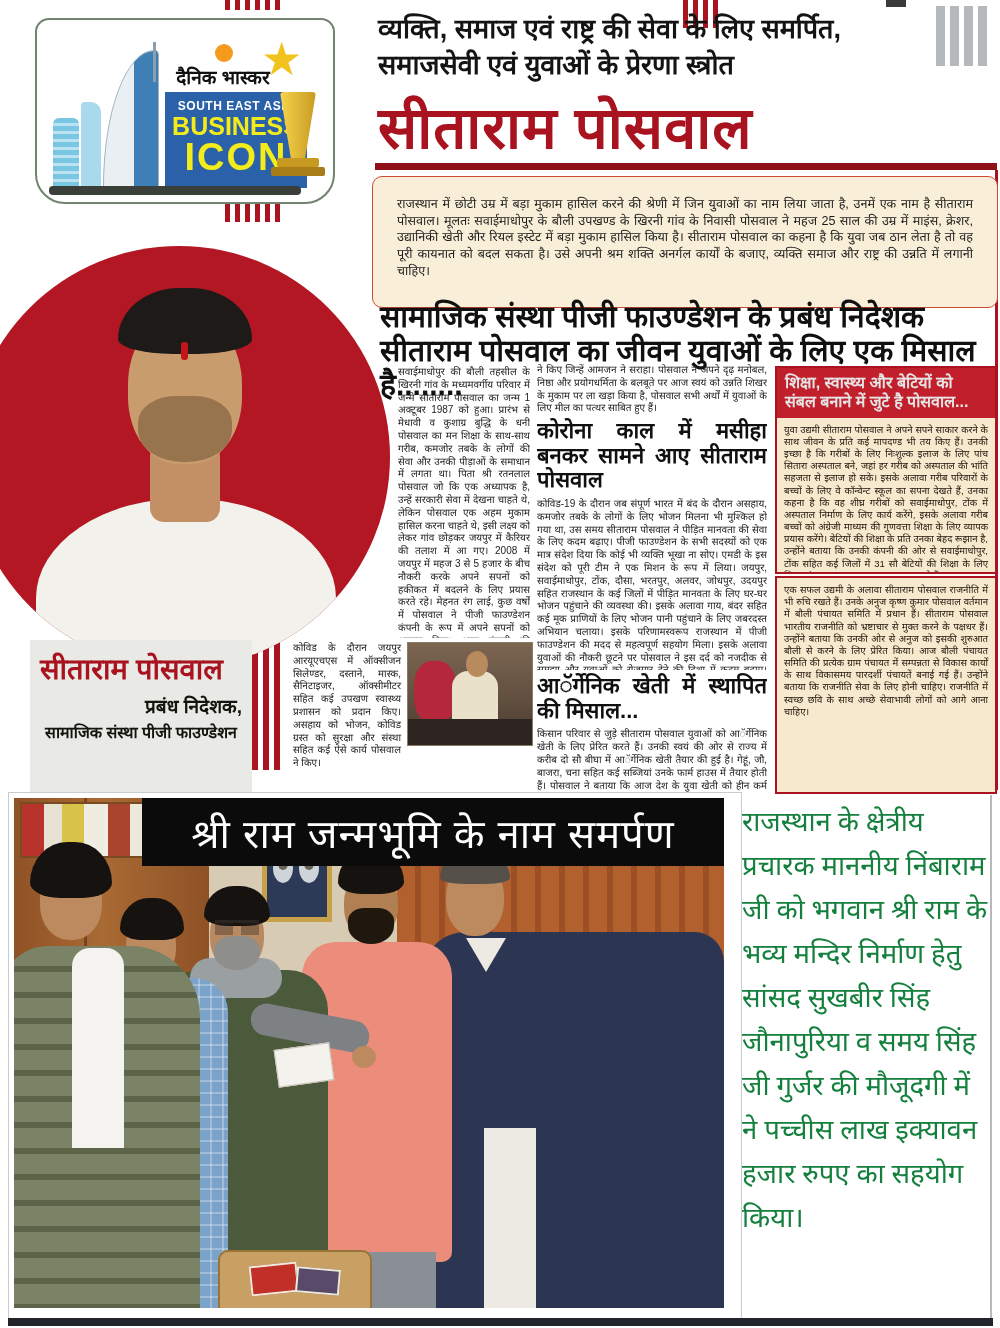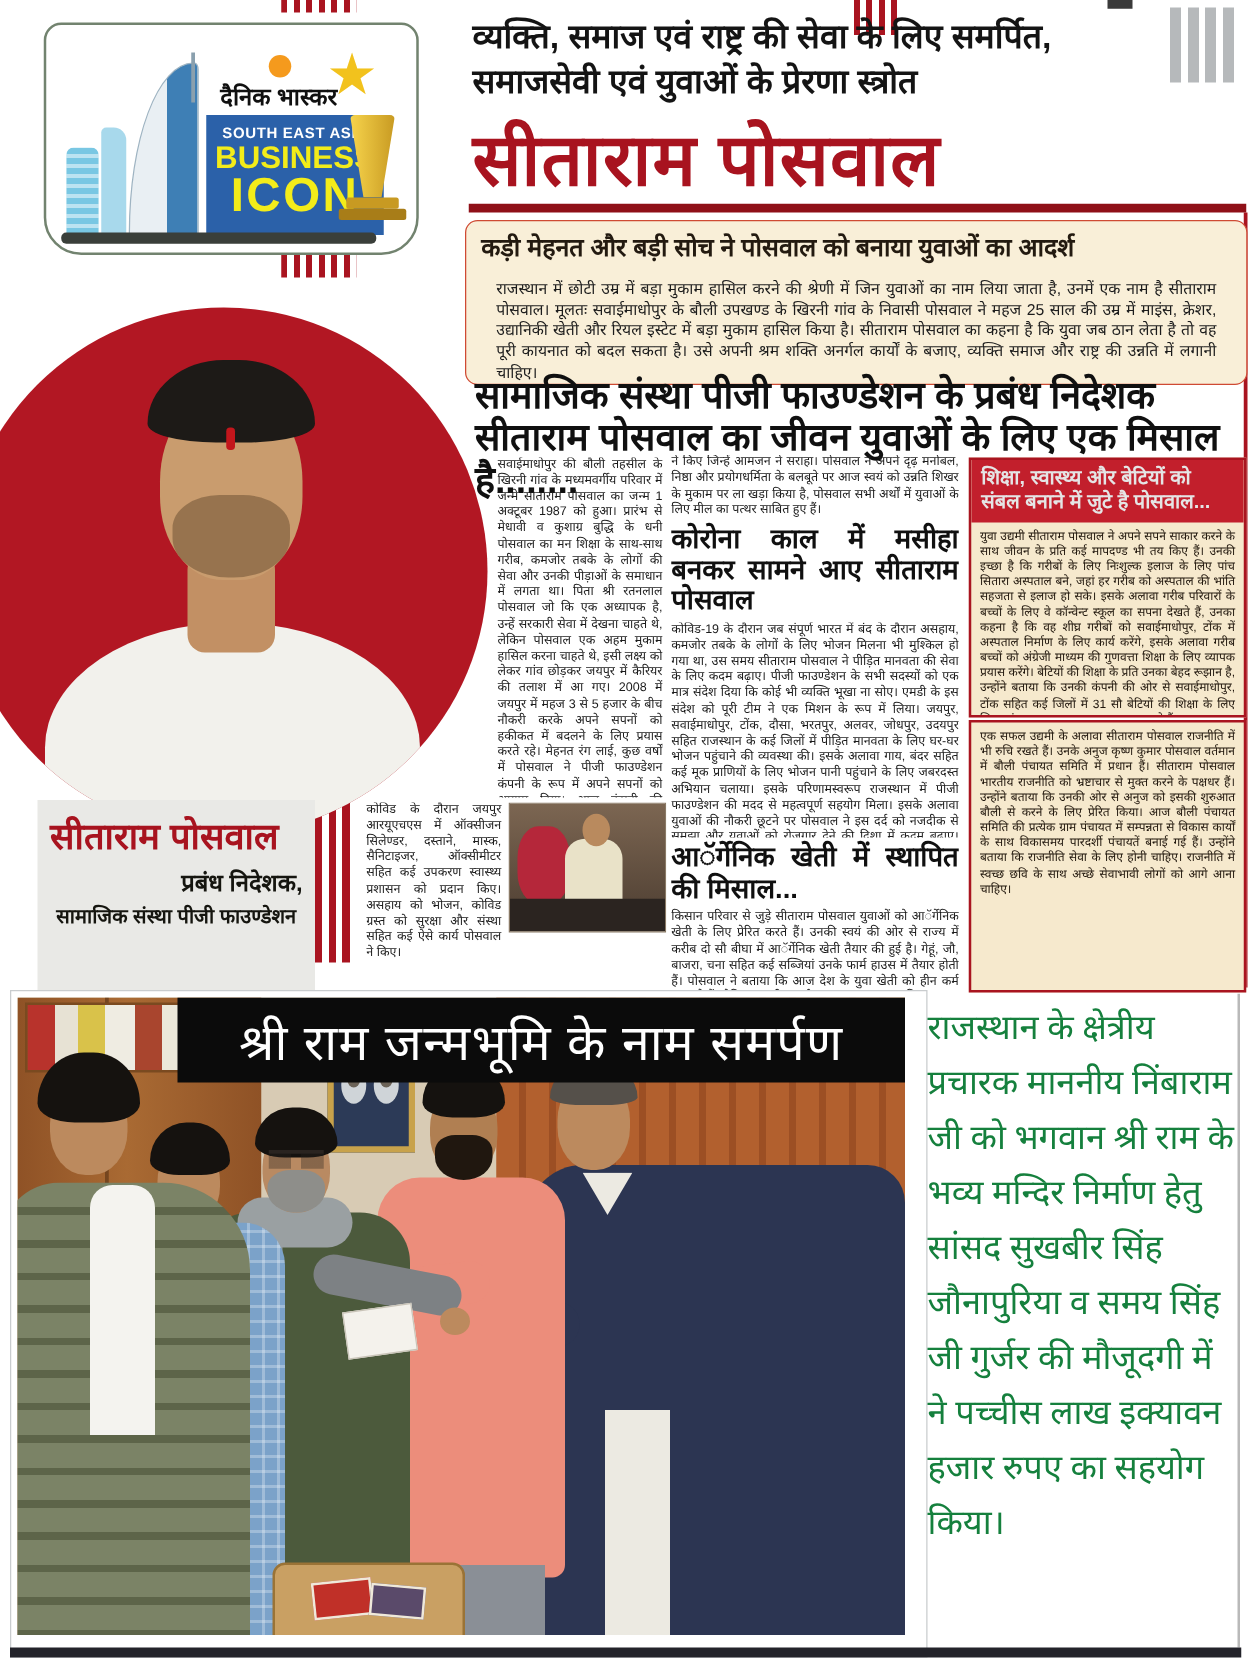--- a/index.html
+++ b/index.html
@@ -195,21 +195,20 @@
     <div class="abs trophy-base1"></div>
     <div class="abs trophy-base2"></div>
   </div>
 
   <div class="abs kicker" style="top:16px;">व्यक्ति, समाज एवं राष्ट्र की सेवा के लिए समर्पित,</div>
   <div class="abs kicker" style="top:52px;">समाजसेवी एवं युवाओं के प्रेरणा स्त्रोत</div>
   <div class="abs bigname">सीताराम पोसवाल</div>
   <div class="abs red-rule"></div>
 
   <div class="abs lead-box">
-    <h2>कड़ी मेहनत और बड़ी सोच ने पोसवाल को बनाया युवाओं का आदर्श</h2>
     <p>राजस्थान में छोटी उम्र में बड़ा मुकाम हासिल करने की श्रेणी में जिन युवाओं का नाम लिया जाता है, उनमें एक नाम है सीताराम पोसवाल। मूलतः सवाईमाधोपुर के बौली उपखण्ड के खिरनी गांव के निवासी पोसवाल ने महज 25 साल की उम्र में माइंस, क्रेशर, उद्यानिकी खेती और रियल इस्टेट में बड़ा मुकाम हासिल किया है। सीताराम पोसवाल का कहना है कि युवा जब ठान लेता है तो वह पूरी कायनात को बदल सकता है। उसे अपनी श्रम शक्ति अनर्गल कार्यों के बजाए, व्यक्ति समाज और राष्ट्र की उन्नति में लगानी चाहिए।</p>
   </div>
 
   <div class="abs section-heading">
     <div>सामाजिक संस्था पीजी फाउण्डेशन के प्रबंध निदेशक</div>
     <div>सीताराम पोसवाल का जीवन युवाओं के लिए एक मिसाल है........</div>
   </div>
 
   <div class="abs portrait-circle">
     <div class="abs p-shirt"></div>
@@ -227,21 +226,21 @@
   </div>
 
   <div class="abs body-col col1a">सवाईमाधोपुर की बौली तहसील के खिरनी गांव के मध्यमवर्गीय परिवार में जन्मे सीताराम पोसवाल का जन्म 1 अक्टूबर 1987 को हुआ। प्रारंभ से मेधावी व कुशाग्र बुद्धि के धनी पोसवाल का मन शिक्षा के साथ-साथ गरीब, कमजोर तबके के लोगों की सेवा और उनकी पीड़ाओं के समाधान में लगता था। पिता श्री रतनलाल पोसवाल जो कि एक अध्यापक है, उन्हें सरकारी सेवा में देखना चाहते थे, लेकिन पोसवाल एक अहम मुकाम हासिल करना चाहते थे, इसी लक्ष्य को लेकर गांव छोड़कर जयपुर में कैरियर की तलाश में आ गए। 2008 में जयपुर में महज 3 से 5 हजार के बीच नौकरी करके अपने सपनों को हकीकत में बदलने के लिए प्रयास करते रहे। मेहनत रंग लाई, कुछ वर्षों में पोसवाल ने पीजी फाउण्डेशन कंपनी के रूप में अपने सपनों को आयाम दिया। आज कंपनी की शाखाएं गुजरात, मध्यप्रदेश, महाराष्ट्र, दिल्ली सहित कई राज्यों में है। इनमें बड़ी संख्या में युवा कार्यरत हैं। अध्यात्मिक विचारों के धनी पोसवाल ने राममंदिर निर्माण में एक बड़ी राशि का सहयोग देकर सबको चौंका दिया।</div>
   <div class="abs body-col col1b">
     <span class="office-photo">
       <span class="op-chair"></span>
       <span class="op-man"></span>
       <span class="op-head"></span>
       <span class="op-desk"></span>
     </span>
-    <span>कोविड के दौरान जयपुर आरयूएचएस में ऑक्सीजन सिलेण्डर, दस्ताने, मास्क, सैनिटाइजर, ऑक्सीमीटर सहित कई उपकरण स्वास्थ्य प्रशासन को प्रदान किए। असहाय को भोजन, कोविड ग्रस्त को सुरक्षा और संस्था सहित कई ऐसे कार्य पोसवाल ने किए।</span>
+    <span>कोविड के दौरान जयपुर आरयूएचएस में ऑक्सीजन सिलेण्डर, दस्ताने, मास्क, सैनिटाइजर, ऑक्सीमीटर सहित कई उपखण स्वास्थ्य प्रशासन को प्रदान किए। असहाय को भोजन, कोविड ग्रस्त को सुरक्षा और संस्था सहित कई ऐसे कार्य पोसवाल ने किए।</span>
   </div>
   <div class="abs body-col col2">
     <p class="intro">ने किए जिन्हें आमजन ने सराहा। पोसवाल ने अपने दृढ़ मनोबल, निष्ठा और प्रयोगधर्मिता के बलबूते पर आज स्वयं को उन्नति शिखर के मुकाम पर ला खड़ा किया है, पोसवाल सभी अर्थों में युवाओं के लिए मील का पत्थर साबित हुए हैं।</p>
     <div class="subhead">कोरोना काल में मसीहा बनकर सामने आए सीताराम पोसवाल</div>
     <p class="corona-p">कोविड-19 के दौरान जब संपूर्ण भारत में बंद के दौरान असहाय, कमजोर तबके के लोगों के लिए भोजन मिलना भी मुश्किल हो गया था, उस समय सीताराम पोसवाल ने पीड़ित मानवता की सेवा के लिए कदम बढ़ाए। पीजी फाउण्डेशन के सभी सदस्यों को एक मात्र संदेश दिया कि कोई भी व्यक्ति भूखा ना सोए। एमडी के इस संदेश को पूरी टीम ने एक मिशन के रूप में लिया। जयपुर, सवाईमाधोपुर, टोंक, दौसा, भरतपुर, अलवर, जोधपुर, उदयपुर सहित राजस्थान के कई जिलों में पीड़ित मानवता के लिए घर-घर भोजन पहुंचाने की व्यवस्था की। इसके अलावा गाय, बंदर सहित कई मूक प्राणियों के लिए भोजन पानी पहुंचाने के लिए जबरदस्त अभियान चलाया। इसके परिणामस्वरूप राजस्थान में पीजी फाउण्डेशन की मदद से महत्वपूर्ण सहयोग मिला। इसके अलावा युवाओं की नौकरी छूटने पर पोसवाल ने इस दर्द को नजदीक से समझा और युवाओं को रोजगार देने की दिशा में कदम बढ़ाए। जयपुर में 43 युवाओं को रोजगार से जोड़ा, आज ये परिवार पीजी फाउण्डेशन को अपना निकट सहयोगी मानते हैं।</p>
     <div class="subhead">आॅर्गेनिक खेती में स्थापित की मिसाल...</div>
     <p class="organic-p">किसान परिवार से जुड़े सीताराम पोसवाल युवाओं को आॅर्गेनिक खेती के लिए प्रेरित करते हैं। उनकी स्वयं की ओर से राज्य में करीब दो सौ बीघा में आॅर्गेनिक खेती तैयार की हुई है। गेहूं, जौ, बाजरा, चना सहित कई सब्जियां उनके फार्म हाउस में तैयार होती हैं। पोसवाल ने बताया कि आज देश के युवा खेती को हीन कर्म समझते हैं, लेकिन भारतीय अर्थव्यवस्था का एक बड़ा हिस्सा आज भी खेती पर निर्भर है, युवाओं को आॅर्गेनिक खेती के लिए आगे आना चाहिए।</p>
   </div>
 
   <div class="abs side-box box1">

